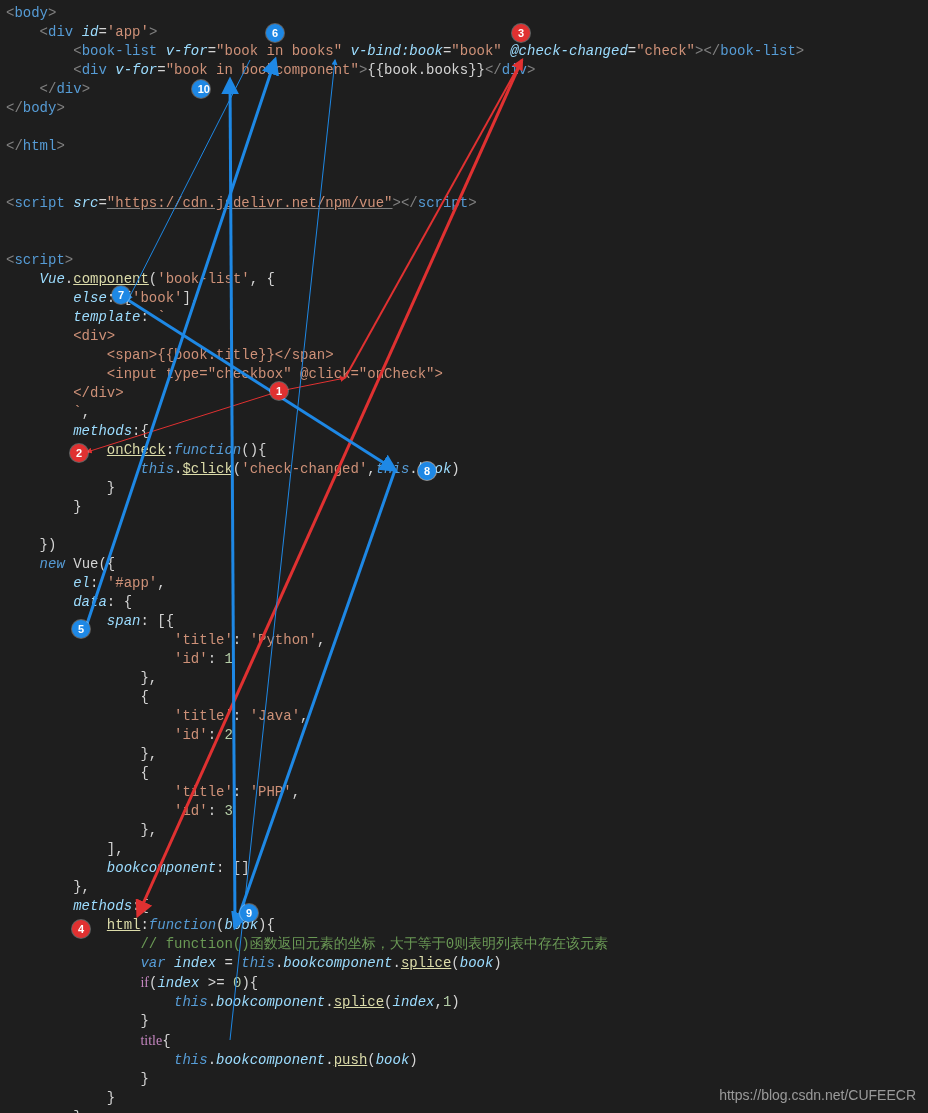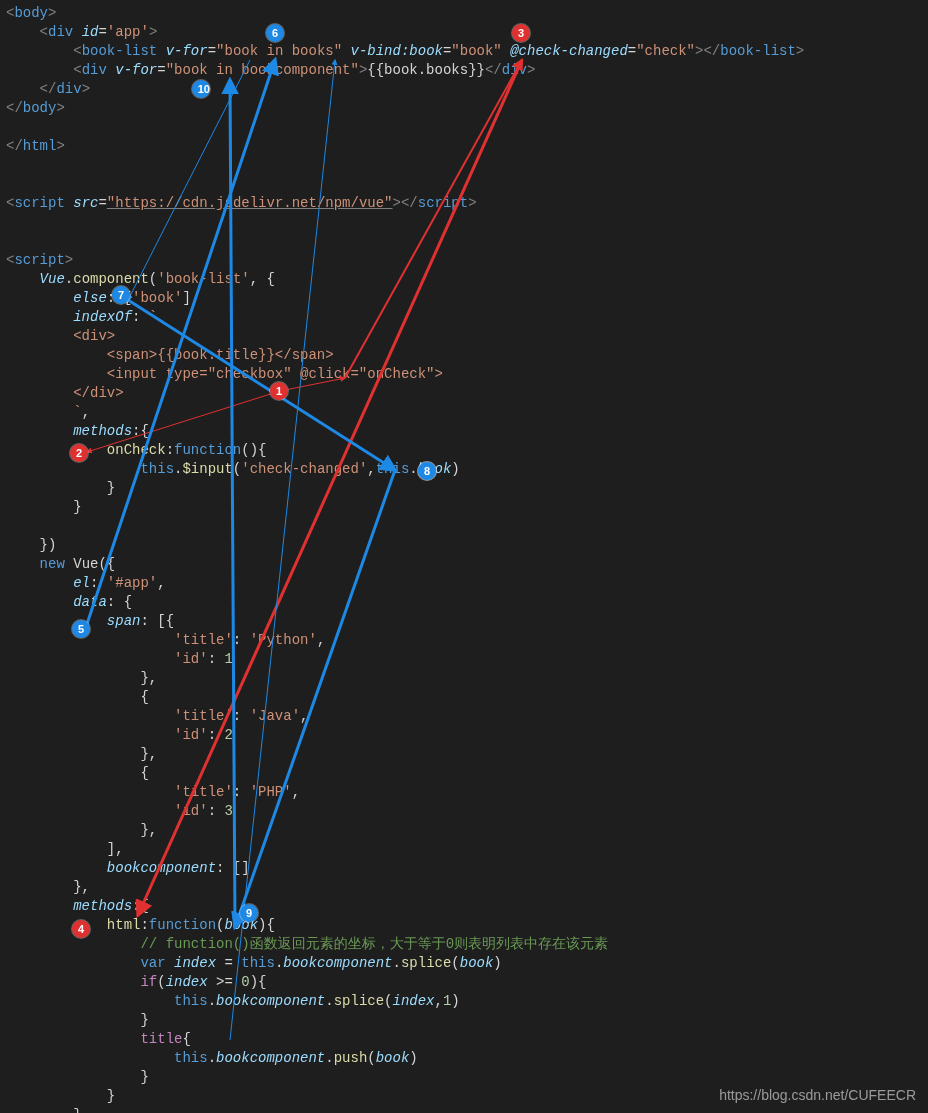--- a/index.html
+++ b/index.html
@@ -18,23 +18,23 @@
 }
 html,body{margin:0;padding:0;background:var(--bg);color:var(--fg);
   font-family:Consolas,"Courier New",monospace;font-size:14px;
   width:928px;height:1113px;overflow:hidden;position:relative;}
 .code{white-space:pre;padding:4px 0 0 6px;line-height:19px;
   position:relative;z-index:1;}
 .tg{color:var(--tag);}       
 .el{color:var(--elem);}      
 .at{color:var(--attr);font-style:italic;}      
 .st{color:var(--string);}    
-.kw{color:var(--keyword);}   
-.kw2{color:var(--keyword2);} 
-.fn{color:var(--func);}      
+.kw{color:var(--keyword);font-style:italic;}   
+.kw2{color:var(--keyword2);font-family:Liberation Serif, serif;} 
+.fn{color:var(--func);text-decoration:underline;}      
 .cm{color:var(--comment);}
 .nm{color:#b5cea8;}
 .ul{text-decoration:underline;text-decoration-color:#808080;}
 svg.arrows{position:absolute;left:0;top:0;z-index:2;pointer-events:none;}
 .badge{position:absolute;width:18px;height:18px;border-radius:50%;
   color:#fff;font:bold 11px/18px Arial,sans-serif;text-align:center;z-index:3;
   box-shadow:0 0 0 1px rgba(255,255,255,.3);}
 .badge.red{background:#e03131;}
 .badge.blue{background:#1e88e5;}
 .watermark{position:absolute;right:12px;bottom:10px;
@@ -52,29 +52,29 @@
 
 <span class="tg">&lt;/</span><span class="el">html</span><span class="tg">&gt;</span>
 
 
 <span class="tg">&lt;</span><span class="el">script</span><span> </span><span class="at">src</span><span>=</span><span class="st ul">"https://cdn.jsdelivr.net/npm/vue"</span><span class="tg">&gt;&lt;/</span><span class="el">script</span><span class="tg">&gt;</span>
 
 
 <span class="tg">&lt;</span><span class="el">script</span><span class="tg">&gt;</span>
     <span class="at">Vue</span><span>.</span><span class="fn">component</span><span>(</span><span class="st">'book-list'</span><span>, {</span>
         <span class="at">else</span><span>: [</span><span class="st">'book'</span><span>],</span>
-        <span class="at">indexOf</span><span>: </span><span class="st">`</span>
+        <span class="at">template</span><span>: </span><span class="st">`</span>
         <span class="st">&lt;div&gt;</span>
             <span class="st">&lt;span&gt;{{book.title}}&lt;/span&gt;</span>
             <span class="st">&lt;input type="checkbox" @click="onCheck"&gt;</span>
         <span class="st">&lt;/div&gt;</span>
         <span class="st">`</span><span>,</span>
         <span class="at">methods</span><span>:{</span>
             <span class="fn">onCheck</span><span>:</span><span class="kw">function</span><span>(){</span>
-                <span class="kw">this</span><span>.</span><span class="fn">$input</span><span>(</span><span class="st">'check-changed'</span><span>,</span><span class="kw">this</span><span>.</span><span class="at">book</span><span>)</span>
+                <span class="kw">this</span><span>.</span><span class="fn">$click</span><span>(</span><span class="st">'check-changed'</span><span>,</span><span class="kw">this</span><span>.</span><span class="at">book</span><span>)</span>
             <span>}</span>
         <span>}</span>
 
     <span>})</span>
     <span class="kw">new</span><span> </span><span class="cyan">Vue</span><span>({</span>
         <span class="at">el</span><span>: </span><span class="st">'#app'</span><span>,</span>
         <span class="at">data</span><span>: {</span>
             <span class="at">span</span><span>: [{</span>
                     <span class="st">'title'</span><span>: </span><span class="st">'Python'</span><span>,</span>
                     <span class="st">'id'</span><span>: </span><span class="nm">1</span>

